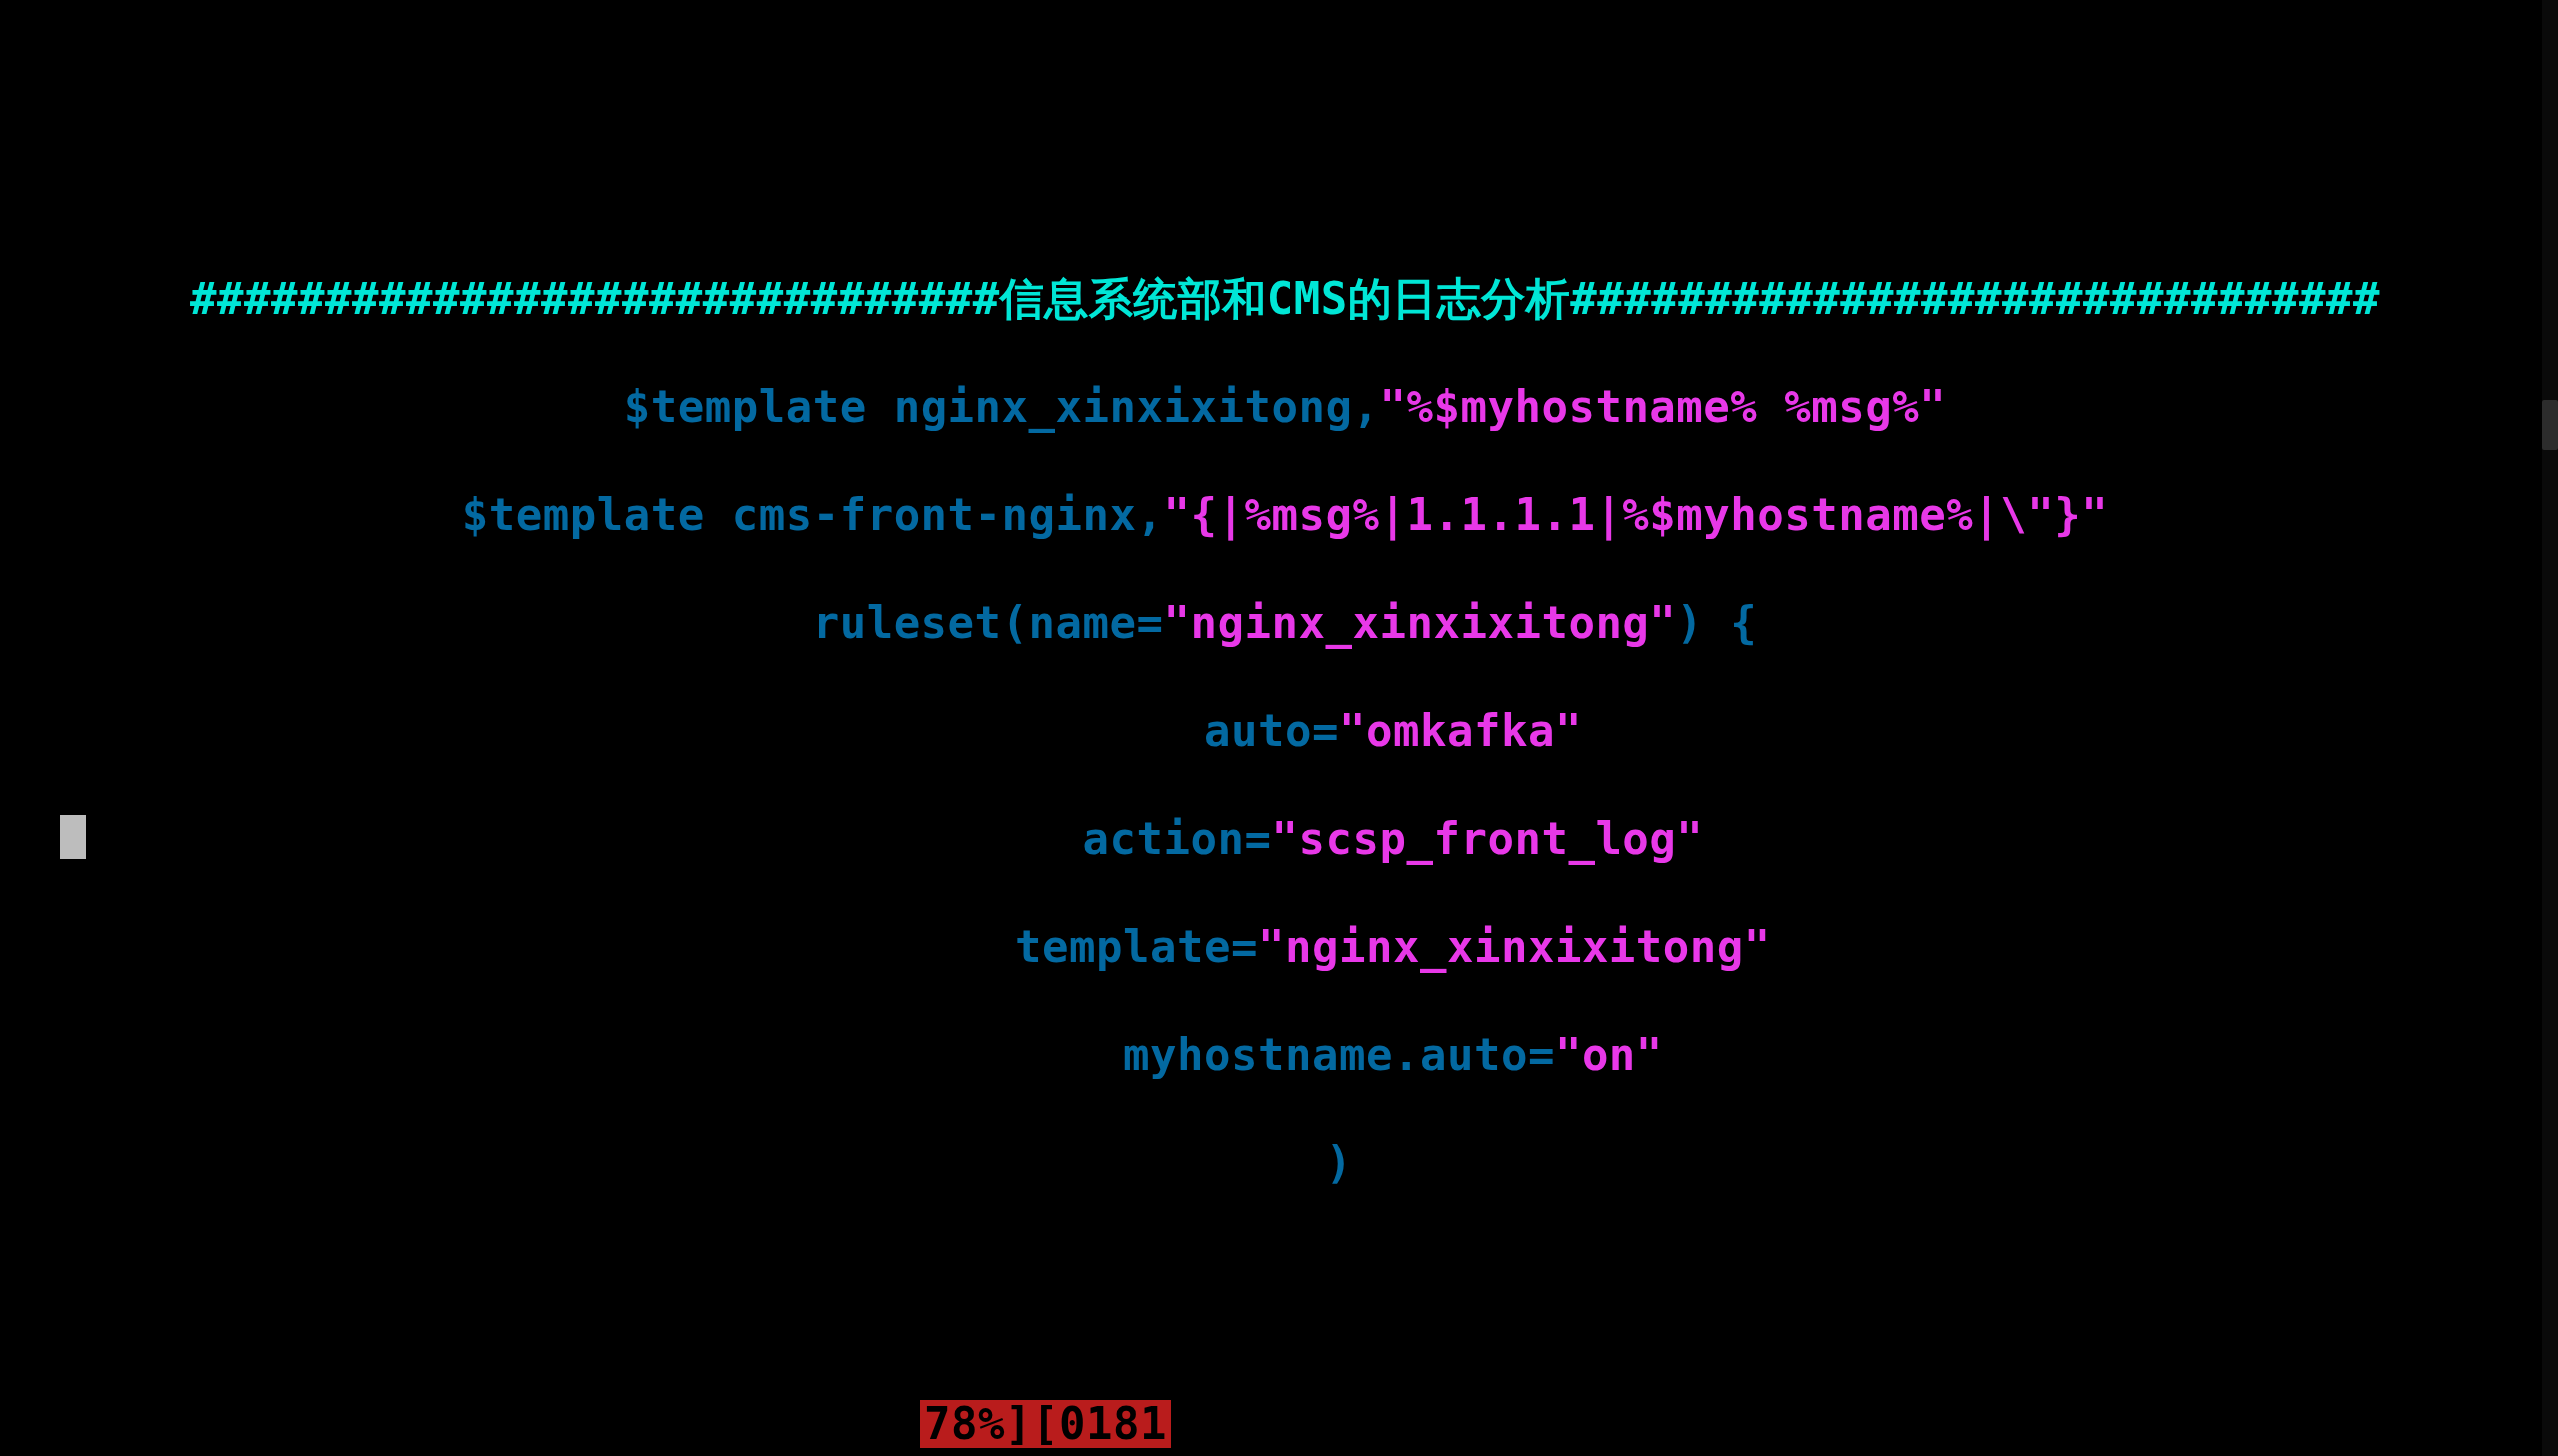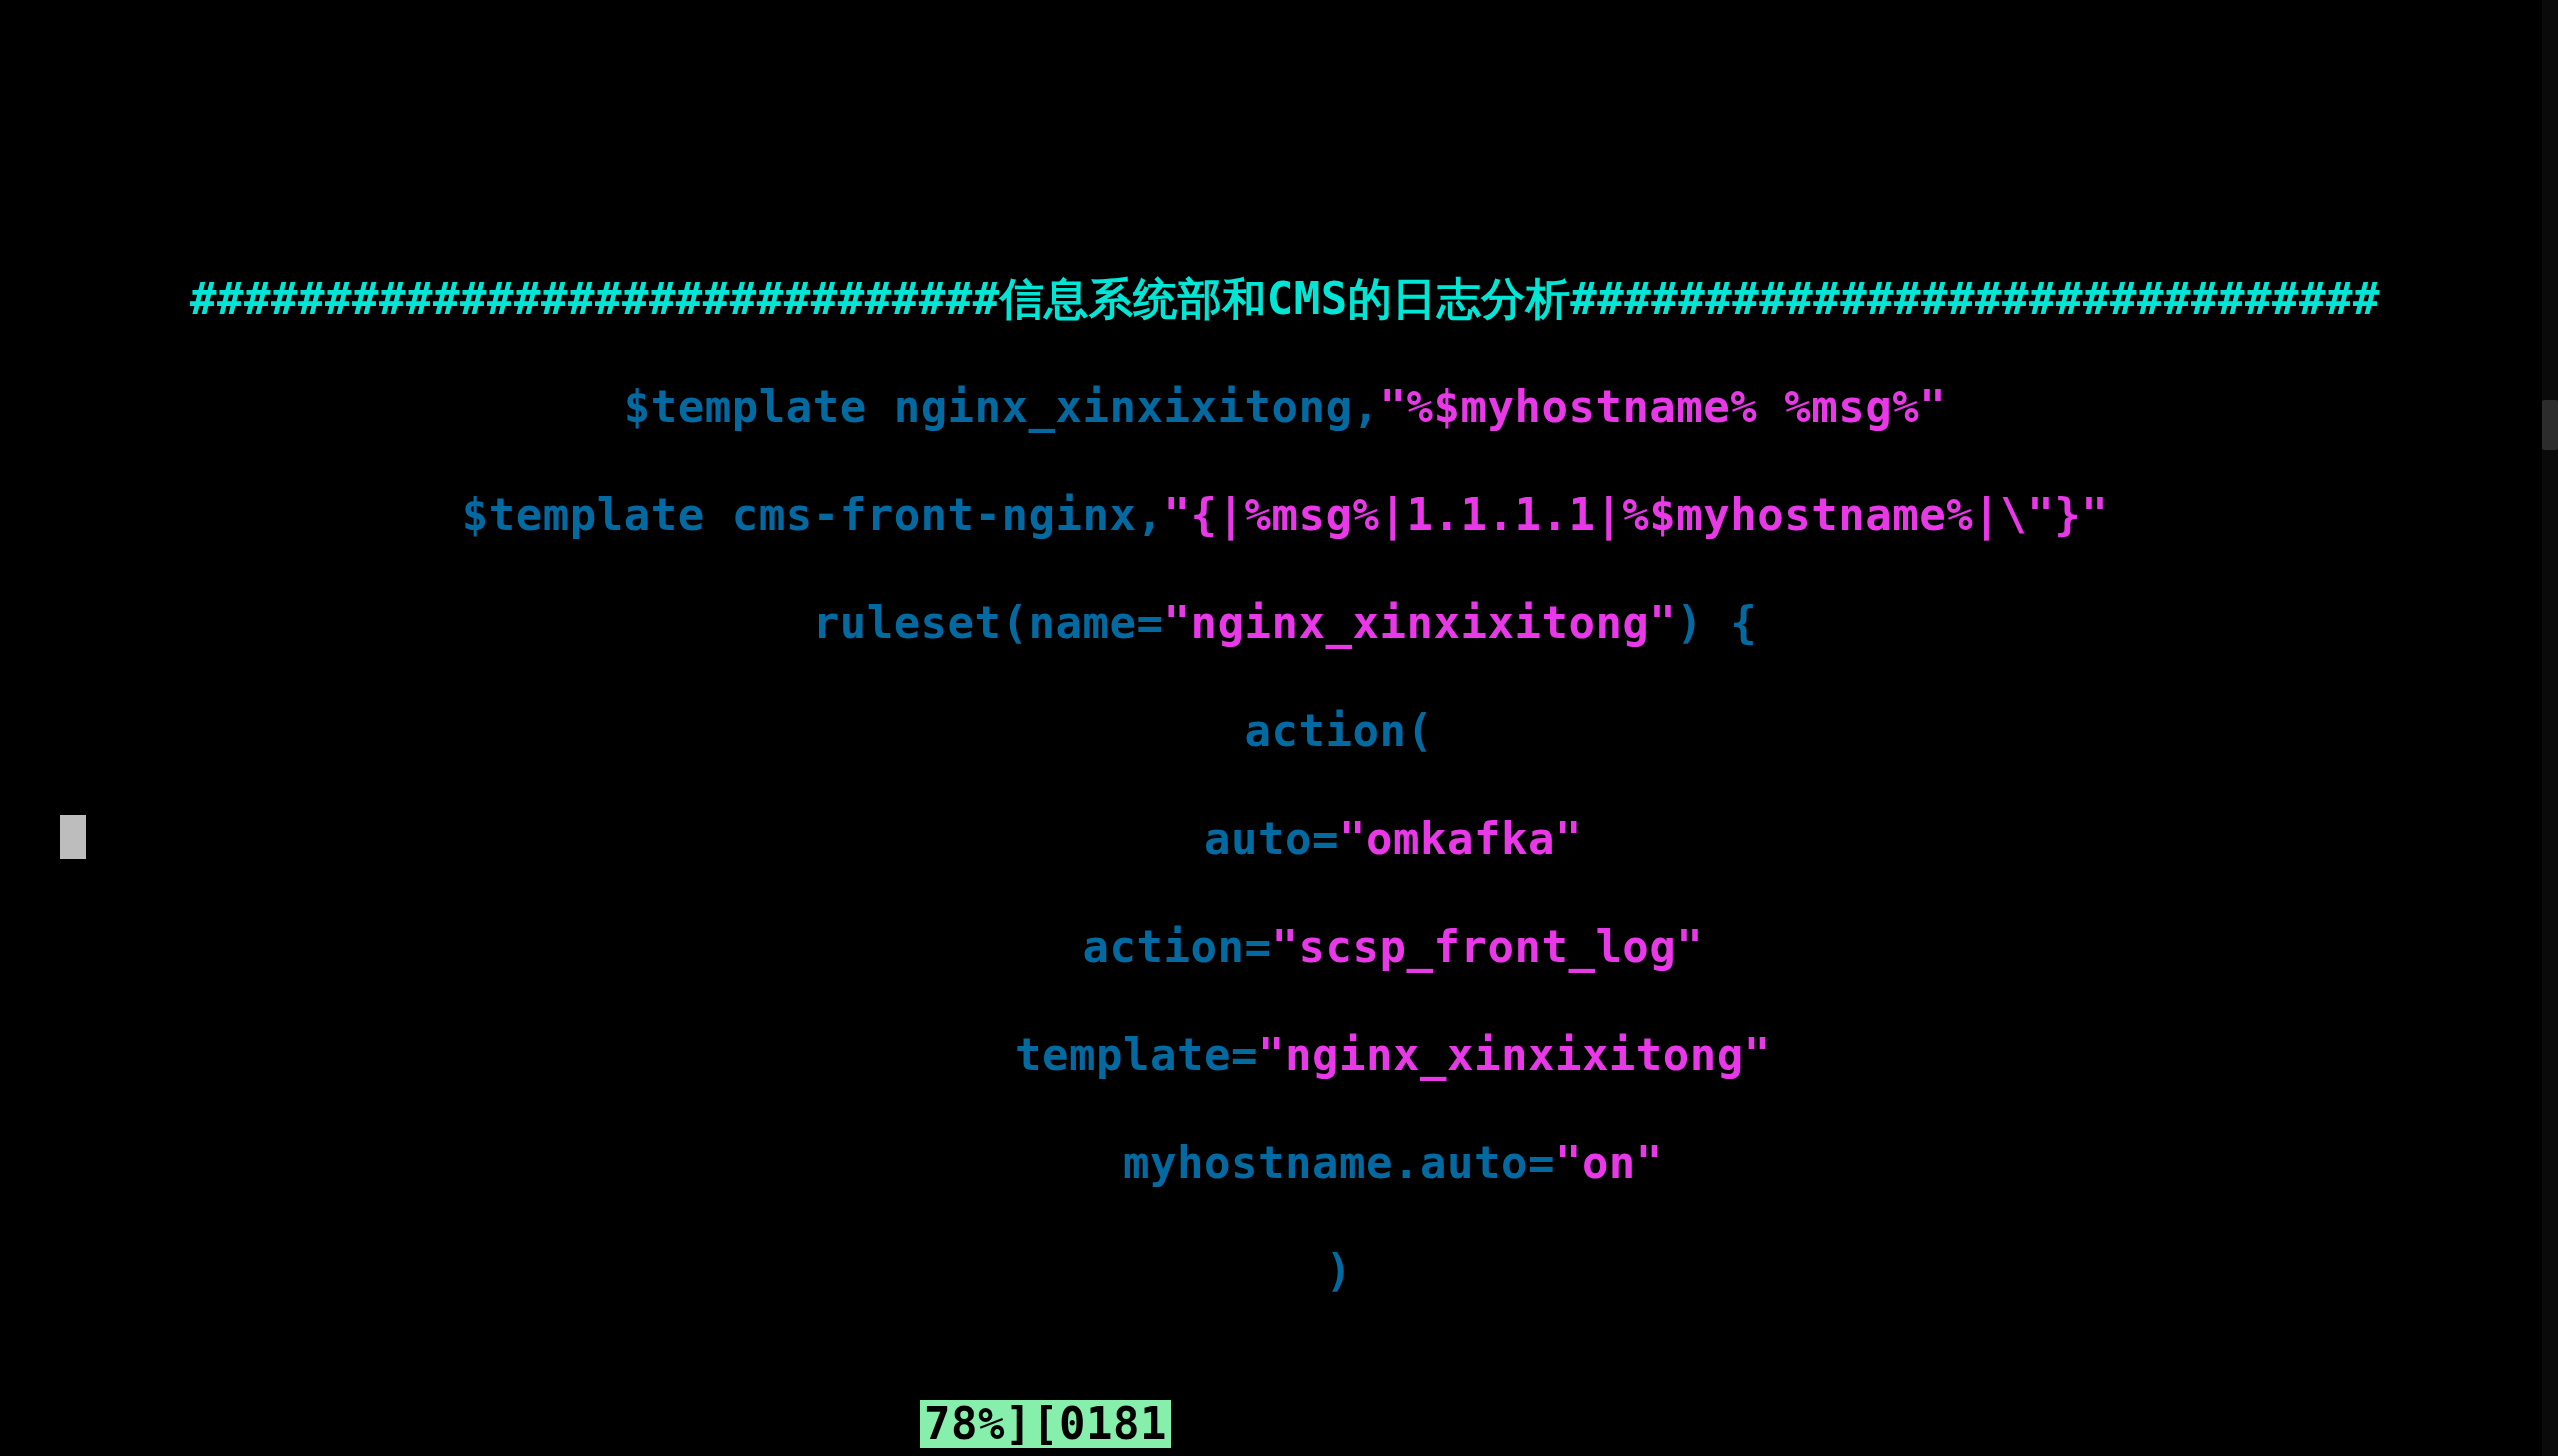--- a/index.html
+++ b/index.html
@@ -22,21 +22,21 @@
     position: relative;
   }
   .line { display: block; text-align: center; }
   .cyan { color: #00e6d6; }
   .mag  { color: #e838e8; }
   .wht  { color: #0369a1; }
   .status-bar {
     position: absolute;
     left: 920px;
     top: 1400px;
-    background: #86efac;
+    background: #b91c1c;
     color: #000;
     padding: 0 4px;
     font-weight: 700;
     font-size: 44px;
     line-height: 48px;
   }
   .cursor-block {
     position: absolute;
     left: 60px;
     top: 815px;
@@ -66,21 +66,20 @@
 </head>
 <body>
 
 
 
 <div>
 <span class="line cyan">##############################信息系统部和CMS的日志分析##############################</span>
 <span class="line"><span class="wht">$template nginx_xinxixitong,</span><span class="mag">"%$myhostname% %msg%"</span></span>
 <span class="line"><span class="wht">$template cms-front-nginx,</span><span class="mag">"{|%msg%|1.1.1.1|%$myhostname%|\"}"</span></span>
 <span class="line"><span class="wht">ruleset(name=</span><span class="mag">"nginx_xinxixitong"</span><span class="wht">) {</span></span>
-<span class="line wht">    action(</span>
 <span class="line"><span class="wht">        auto=</span><span class="mag">"omkafka"</span></span>
 <span class="line"><span class="wht">        action=</span><span class="mag">"scsp_front_log"</span></span>
 <span class="line"><span class="wht">        template=</span><span class="mag">"nginx_xinxixitong"</span></span>
 <span class="line"><span class="wht">        myhostname.auto=</span><span class="mag">"on"</span></span>
 <span class="line wht">    )</span>
 
 
 
 
 

